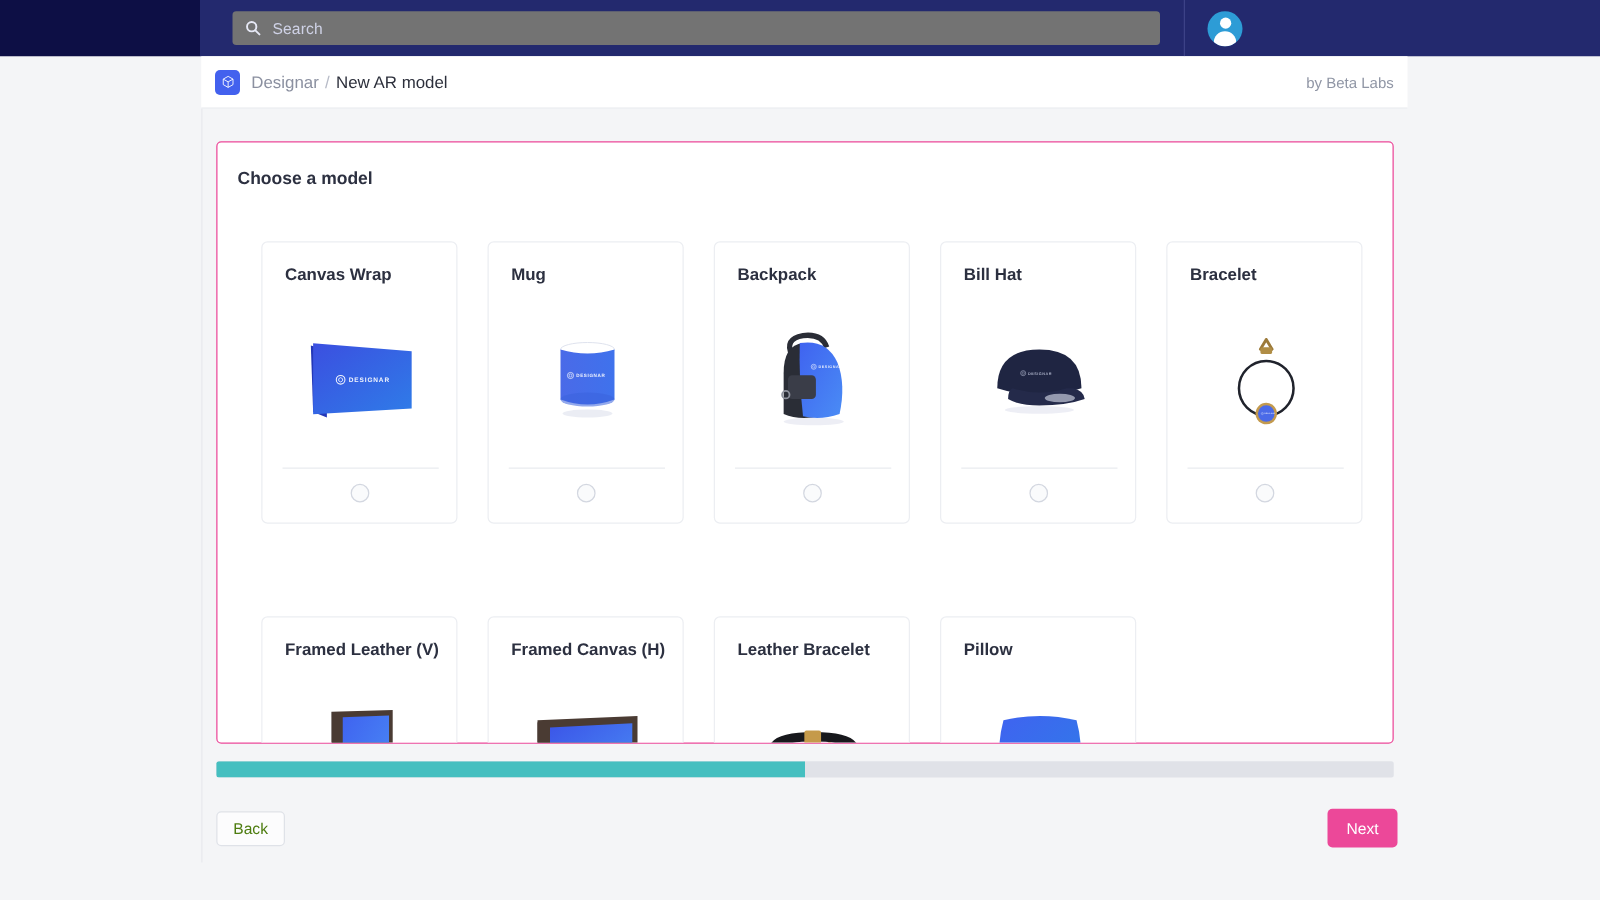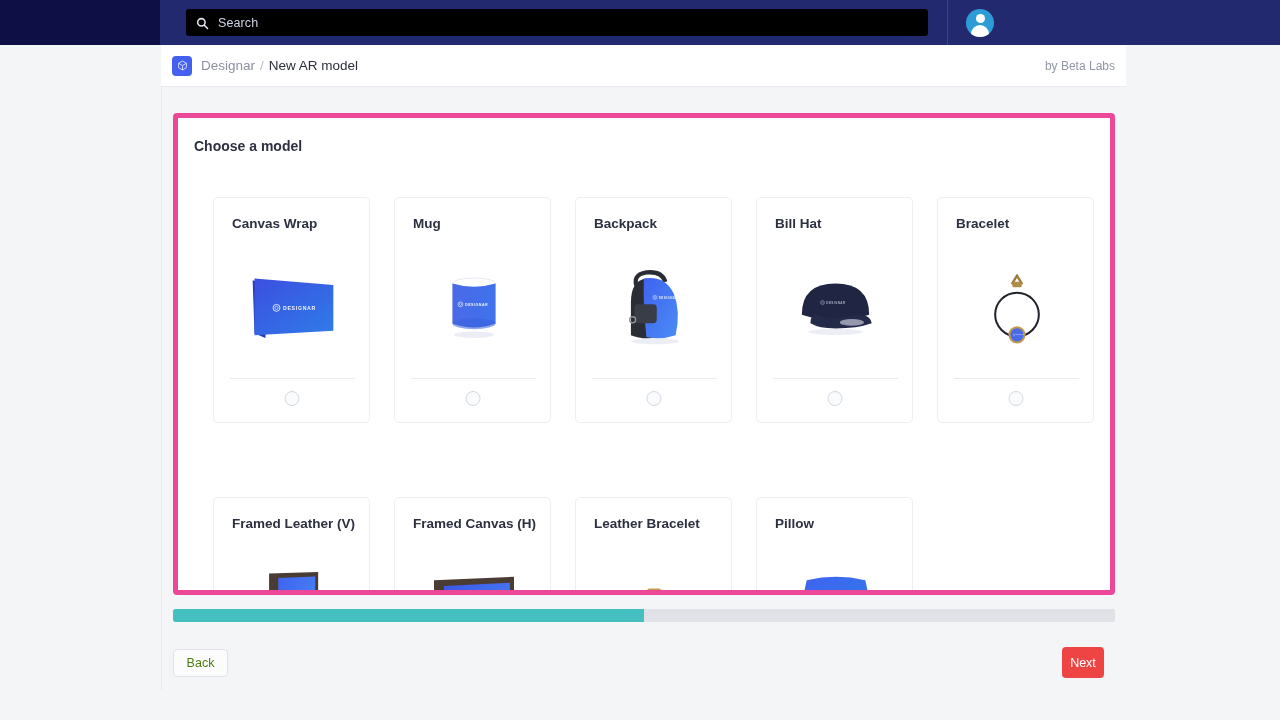--- a/index.html
+++ b/index.html
@@ -11,21 +11,21 @@
   }
 
   
   #topbar { position: absolute; top: 0; left: 0; width: 1280px; height: 45px; }
   #topbar-left   { position: absolute; top:0; left:0;   width:160px;  height:45px; background:#0d0f45; }
   #topbar-main   { position: absolute; top:0; left:160px; width:1120px; height:45px; background:#23296e; }
   #topbar-divider{ position: absolute; top:0; left:947px; width:1px;  height:45px; background:#3c4287; }
 
   #search-box {
     position: absolute; top: 9px; left: 186px; width: 742px; height: 27px;
-    background: #000000; border-radius: 3px;
+    background: #737373; border-radius: 3px;
     display: flex; align-items: center; padding-left: 10px; gap: 9px;
   }
   #search-box .mag { width: 13px; height: 13px; flex: none; }
   #search-input-text { color: #cfd2e6; font-size: 12.5px; letter-spacing:.1px; }
 
   #avatar {
     position: absolute; top: 9px; left: 966px; width: 28px; height: 28px;
     border-radius: 50%; background: #2d9cd6; overflow: hidden;
   }
   #avatar .head { position:absolute; top:5px; left:9.5px; width:9px; height:9px; border-radius:50%; background:#fff; }
@@ -48,21 +48,21 @@
 
   
   #content-col {
     position:absolute; top:87px; left:161px; width:965px; height:603px;
     border-left: 1px solid #e7e9ee; background: #f4f5f7;
   }
 
   
   #panel {
     position: absolute; top: 26px; left: 11px; width: 942px; height: 482px;
-    background: #fff; border: 5px solid #ec4899; border-radius: 4px; overflow: hidden;
+    background: #fff; border: 1px solid #ec4899; border-radius: 4px; overflow: hidden;
   }
   #panel-title { position:absolute; top:20px; left:16px; font-size:14px; font-weight:bold; color:#2c3040; }
 
   #grid {
     position:absolute; top:79px; left:35px; width:875px;
     display: grid; grid-template-columns: repeat(5, 157px); gap: 74px 24px;
   }
   .card {
     height: 226px; background:#fff; border:1px solid #eceef2; border-radius:5px;
     position: relative;
@@ -82,22 +82,22 @@
   }
   #progress-fill { height:100%; background:#45bfc0; border-radius:2px 0 0 2px; }
 
   #back-btn {
     position:absolute; top:562px; left:11px; width:55px; height:28px;
     background:#fcfcfd; border:1px solid #dfe2e8; border-radius:4px;
     color:#4d7c0f; font-size:12.5px; font-family:"Liberation Sans", sans-serif;
     display:flex; align-items:center; justify-content:center; cursor:pointer;
   }
   #next-btn {
-    position:absolute; top:560px; left:900px; width:42px; height:31px;
-    background:#ef4444; border:none; border-radius:4px;
+    position:absolute; top:560px; left:900px; width:56px; height:31px;
+    background:#ec4899; border:none; border-radius:4px;
     color:#ffffff; font-size:12.5px; font-family:"Liberation Sans", sans-serif;
     display:flex; align-items:center; justify-content:center; cursor:default;
   }
 </style>
 </head>
 <body>
 
 <div id="topbar">
   <div id="topbar-left"></div>
   <div id="topbar-main"></div>

